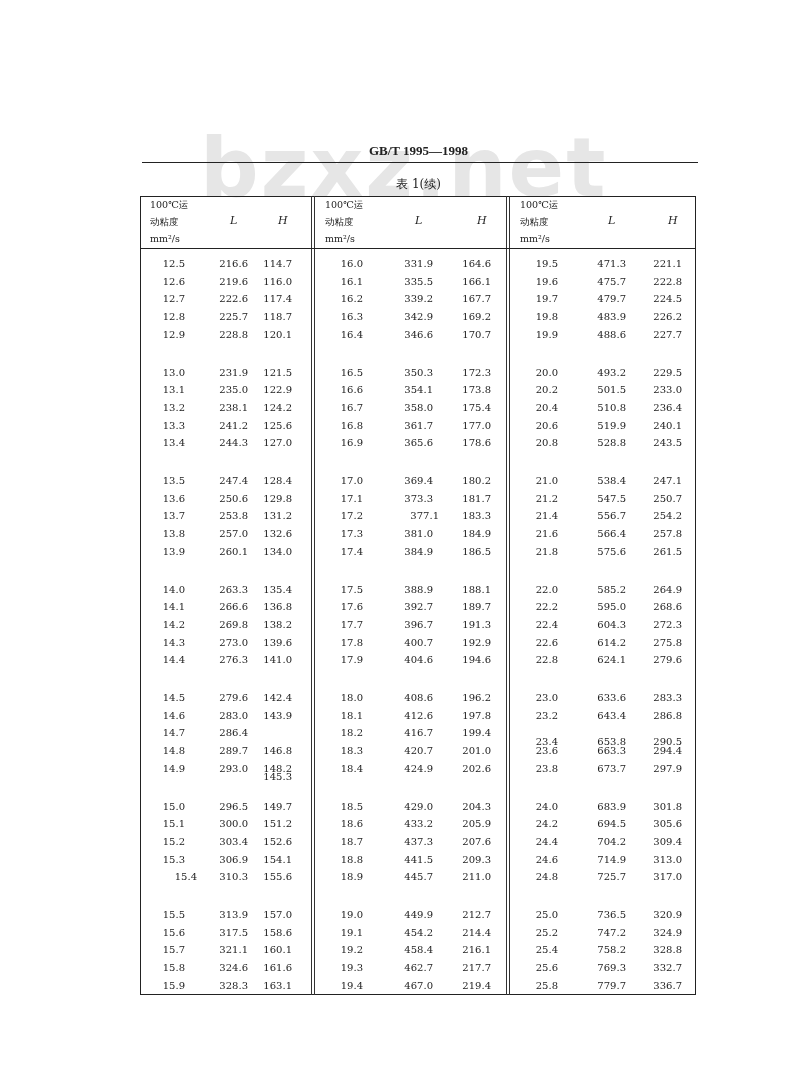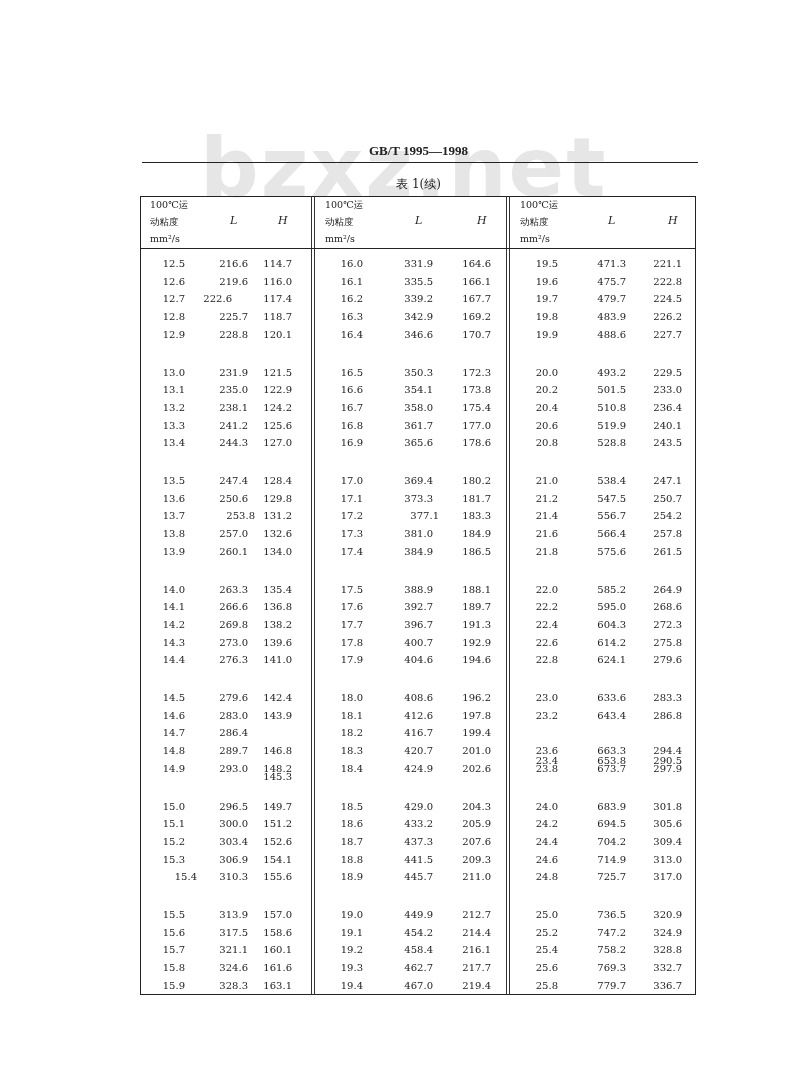--- a/index.html
+++ b/index.html
@@ -72,21 +72,21 @@
         <span class="cell" style="right: 63px;">216.6</span>
         <span class="cell" style="right: 19px;">114.7</span>
       </div>
       <div class="row" style="top: 79.7px;">
         <span class="cell" style="right: 126px;">12.6</span>
         <span class="cell" style="right: 63px;">219.6</span>
         <span class="cell" style="right: 19px;">116.0</span>
       </div>
       <div class="row" style="top: 97.4px;">
         <span class="cell" style="right: 126px;">12.7</span>
-        <span class="cell" style="right: 79px;">222.6</span>
+        <span class="cell" style="right: 63px;">222.6</span>
         <span class="cell" style="right: 19px;">117.4</span>
       </div>
       <div class="row" style="top: 115.1px;">
         <span class="cell" style="right: 126px;">12.8</span>
         <span class="cell" style="right: 63px;">225.7</span>
         <span class="cell" style="right: 19px;">118.7</span>
       </div>
       <div class="row" style="top: 132.8px;">
         <span class="cell" style="right: 126px;">12.9</span>
         <span class="cell" style="right: 63px;">228.8</span>
@@ -122,21 +122,21 @@
         <span class="cell" style="right: 63px;">247.4</span>
         <span class="cell" style="right: 19px;">128.4</span>
       </div>
       <div class="row" style="top: 296.7px;">
         <span class="cell" style="right: 126px;">13.6</span>
         <span class="cell" style="right: 63px;">250.6</span>
         <span class="cell" style="right: 19px;">129.8</span>
       </div>
       <div class="row" style="top: 314.4px;">
         <span class="cell" style="right: 126px;">13.7</span>
-        <span class="cell" style="right: 56px;">253.8</span>
+        <span class="cell" style="right: 63px;">253.8</span>
         <span class="cell" style="right: 19px;">131.2</span>
       </div>
       <div class="row" style="top: 332.1px;">
         <span class="cell" style="right: 126px;">13.8</span>
         <span class="cell" style="right: 63px;">257.0</span>
         <span class="cell" style="right: 19px;">132.6</span>
       </div>
       <div class="row" style="top: 349.8px;">
         <span class="cell" style="right: 126px;">13.9</span>
         <span class="cell" style="right: 63px;">260.1</span>
@@ -538,21 +538,21 @@
       <div class="row" style="top: 496px;">
         <span class="cell" style="right: 138px;">23.0</span>
         <span class="cell" style="right: 70px;">633.6</span>
         <span class="cell" style="right: 14px;">283.3</span>
       </div>
       <div class="row" style="top: 513.7px;">
         <span class="cell" style="right: 138px;">23.2</span>
         <span class="cell" style="right: 70px;">643.4</span>
         <span class="cell" style="right: 14px;">286.8</span>
       </div>
-      <div class="row" style="top: 559px;">
+      <div class="row" style="top: 540px;">
         <span class="cell" style="right: 138px;">23.4</span>
         <span class="cell" style="right: 70px;">653.8</span>
         <span class="cell" style="right: 14px;">290.5</span>
       </div>
       <div class="row" style="top: 549.1px;">
         <span class="cell" style="right: 138px;">23.6</span>
         <span class="cell" style="right: 70px;">663.3</span>
         <span class="cell" style="right: 14px;">294.4</span>
       </div>
       <div class="row" style="top: 566.8px;">

